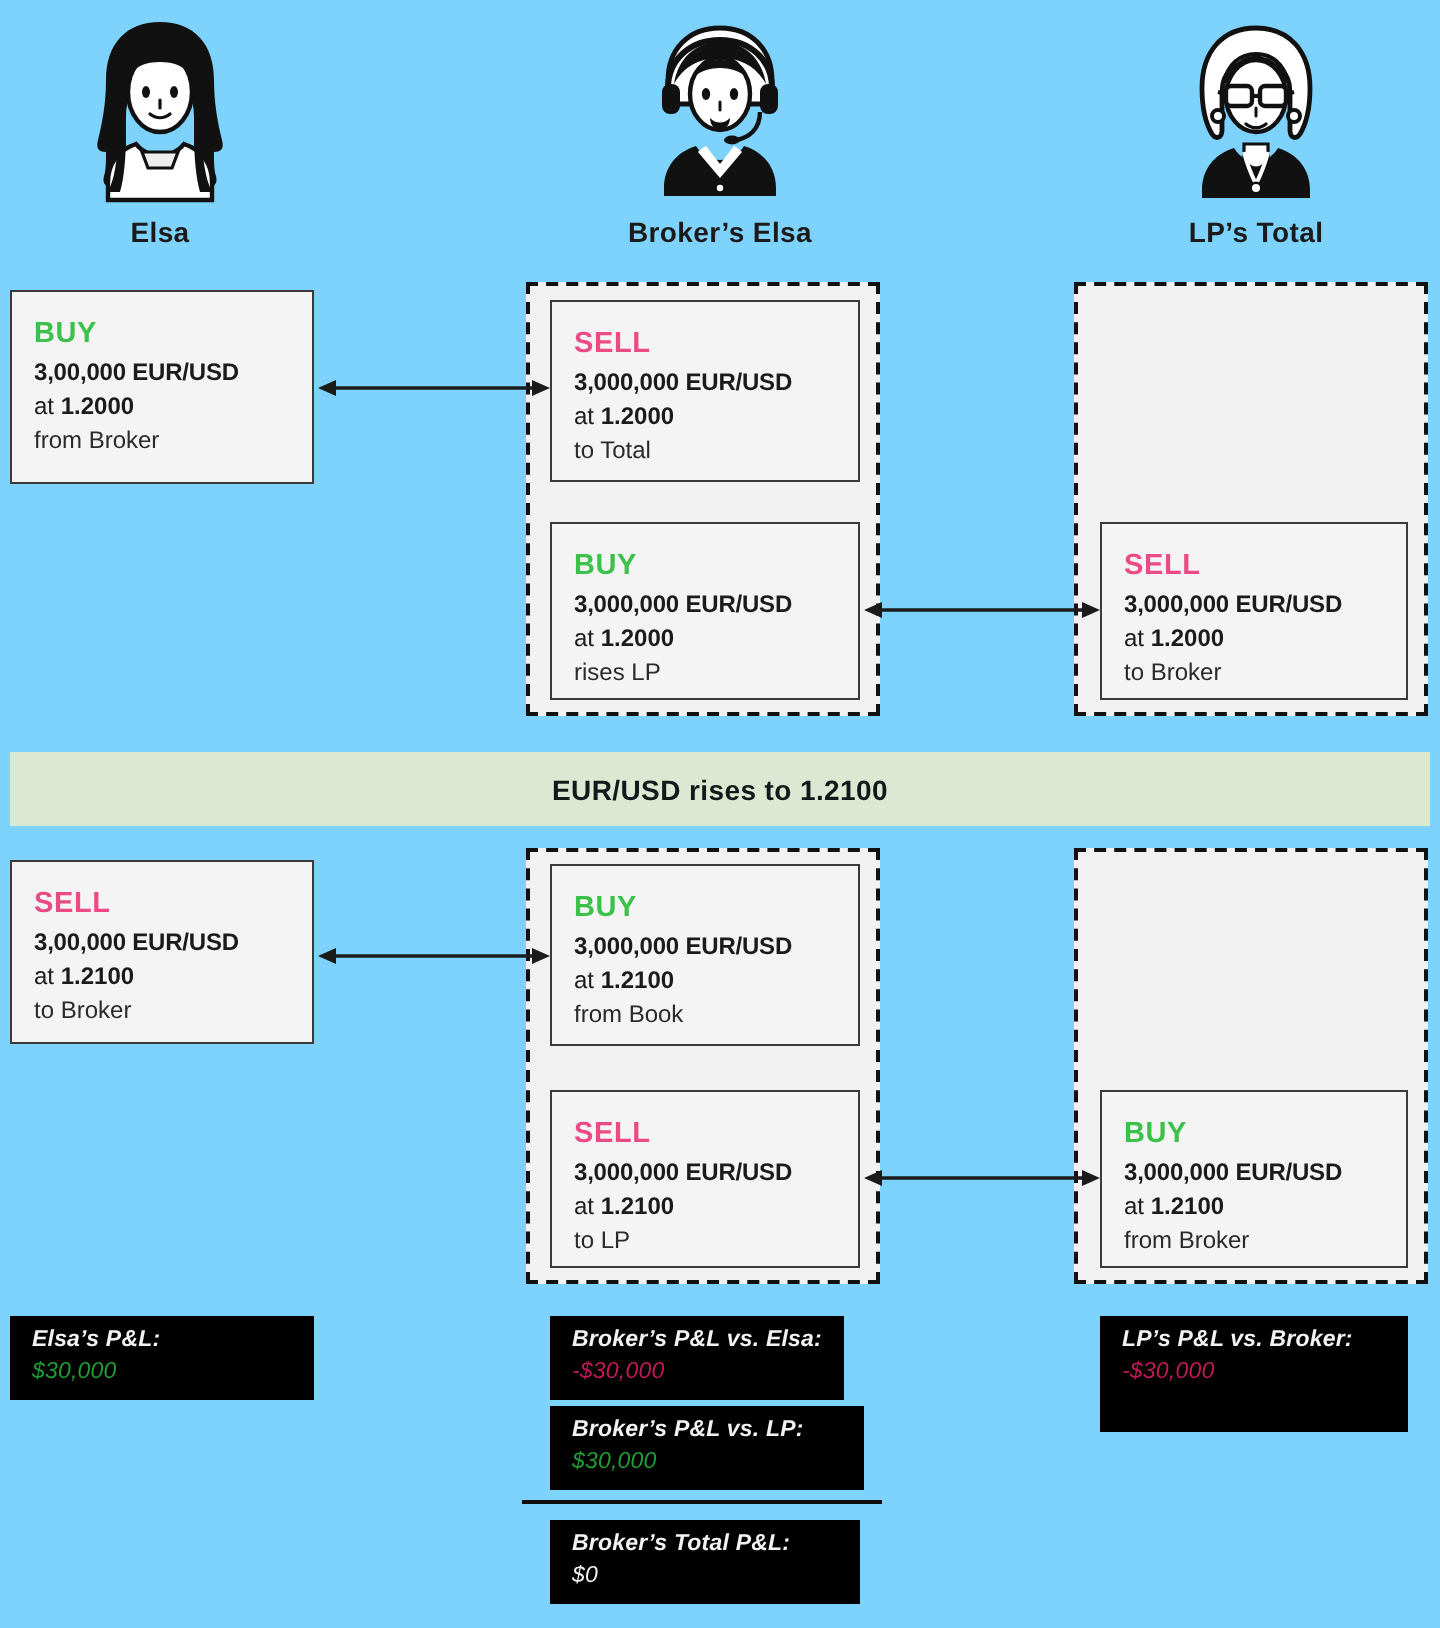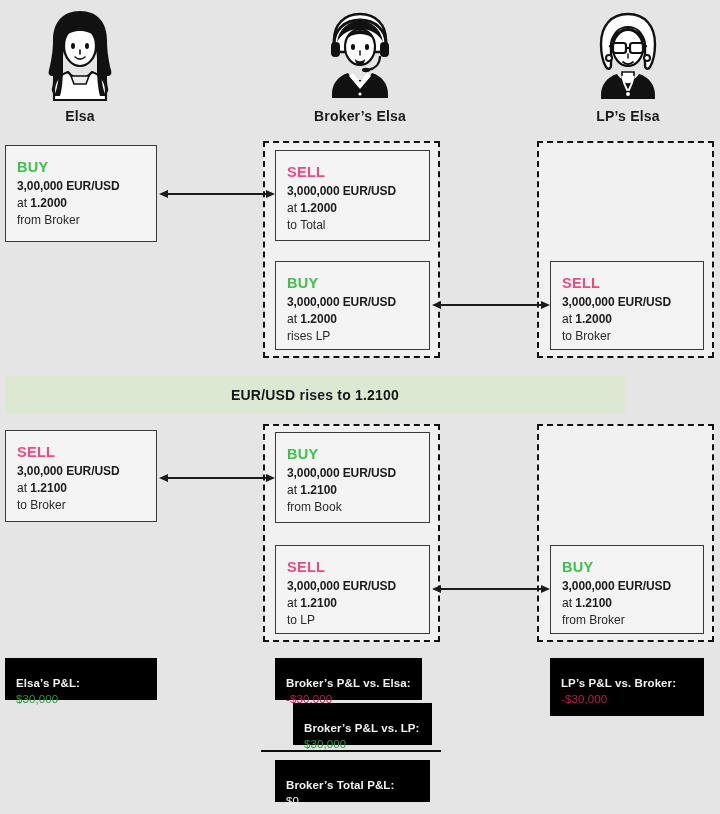--- a/index.html
+++ b/index.html
@@ -8,21 +8,21 @@
     background: #ffffff;
   }
   body {
     font-family: "Liberation Sans", sans-serif;
     -webkit-font-smoothing: antialiased;
   }
   #canvas {
     position: relative;
     width: 720px;
     height: 814px;
-    background: #e5e5e5;
+    background: #7dd3fc;
     overflow: hidden;
   }
 
   
   .persona {
     position: absolute;
     width: 180px;
     text-align: center;
   }
   .persona .avatar {
@@ -94,22 +94,23 @@
     font-weight: bold;
     color: #15181a;
     letter-spacing: 0.2px;
   }
 
   
   .pnl {
     position: absolute;
     background: #000000;
     box-sizing: border-box;
-    padding: 17px 10px 6px 11px;
+    padding: 4px 10px 6px 11px;
     line-height: 16px;
+    font-style: italic;
   }
   .pnl .pnl-label {
     color: #f2f2f2;
     font-size: 11.5px;
     font-weight: bold;
     letter-spacing: 0.1px;
   }
   .pnl .pnl-value {
     font-size: 11.5px;
     letter-spacing: 0.1px;
@@ -179,21 +180,21 @@
       <path d="M48 42h4M35 41l-4-1M65 41l4-1" stroke="#111" stroke-width="2" fill="none"></path>
       <path d="M50 48v4" stroke="#111" stroke-width="1.5" fill="none" stroke-linecap="round"></path>
       <path d="M45 56c3 2.5 7 2.5 10 0" stroke="#111" stroke-width="1.7" fill="none" stroke-linecap="round"></path>
       <circle cx="31" cy="52" r="3" fill="#fff" stroke="#111" stroke-width="2"></circle>
       <circle cx="69" cy="52" r="3" fill="#fff" stroke="#111" stroke-width="2"></circle>
       <path d="M39 68c3 5 8 7 11 7s8-2 11-7c10 3 16 11 16 21v4H23v-4c0-10 6-18 16-21z" fill="#111"></path>
       <path d="M44 66h12v6a6 6 0 0 1-12 0z" fill="#fff" stroke="#111" stroke-width="1.6"></path>
       <path d="M44 70c2 8 4 12 6 16 2-4 4-8 6-16" fill="none" stroke="#fff" stroke-width="2"></path>
       <circle cx="50" cy="88" r="2.6" fill="#fff" stroke="#111" stroke-width="1.2"></circle>
     </svg>
-    <div class="persona-label">LP’s Elsa</div>
+    <div class="persona-label">LP’s Total</div>
   </div>
 
   <div class="trade" style="left:5px; top:145px; width:152px; height:97px;">
     <div class="side buy">BUY</div>
     <div class="amount">3,00,000 EUR/USD</div>
     <div class="rate"><span>at </span><span class="rate-val">1.2000</span></div>
     <div class="cpty">from Broker</div>
   </div>
 
   <div class="book" style="left:263px; top:141px; width:177px; height:217px;"></div>
@@ -230,21 +231,21 @@
   </div>
 
   <div class="arrow" style="left:431px; top:299px; width:120px;">
     <svg width="120" height="12" viewBox="0 0 120 12">
       <line x1="8" y1="6" x2="112" y2="6" stroke="#1b1b1b" stroke-width="1.8"></line>
       <path d="M1 6l9-4v8z" fill="#1b1b1b"></path>
       <path d="M119 6l-9-4v8z" fill="#1b1b1b"></path>
     </svg>
   </div>
 
-  <div class="rate-banner" style="left:5px; top:376px; width:620px; height:37px;">
+  <div class="rate-banner" style="left:5px; top:376px; width:710px; height:37px;">
     <span>EUR/USD rises to 1.2100</span>
   </div>
 
   <div class="trade" style="left:5px; top:430px; width:152px; height:92px;">
     <div class="side sell">SELL</div>
     <div class="amount">3,00,000 EUR/USD</div>
     <div class="rate"><span>at </span><span class="rate-val">1.2100</span></div>
     <div class="cpty">to Broker</div>
   </div>
 
@@ -292,21 +293,21 @@
   <div class="pnl" style="left:5px; top:658px; width:152px; height:42px;">
     <div class="pnl-label">Elsa’s P&amp;L:</div>
     <div class="pnl-value pos">$30,000</div>
   </div>
 
   <div class="pnl" style="left:275px; top:658px; width:147px; height:42px;">
     <div class="pnl-label">Broker’s P&amp;L vs. Elsa:</div>
     <div class="pnl-value neg">-$30,000</div>
   </div>
 
-  <div class="pnl" style="left:293px; top:703px; width:139px; height:42px;">
+  <div class="pnl" style="left:275px; top:703px; width:157px; height:42px;">
     <div class="pnl-label">Broker’s P&amp;L vs. LP:</div>
     <div class="pnl-value pos">$30,000</div>
   </div>
 
   <div class="sum-rule" style="left:261px; top:750px; width:180px;"></div>
 
   <div class="pnl" style="left:275px; top:760px; width:155px; height:42px;">
     <div class="pnl-label">Broker’s Total P&amp;L:</div>
     <div class="pnl-value zero">$0</div>
   </div>

